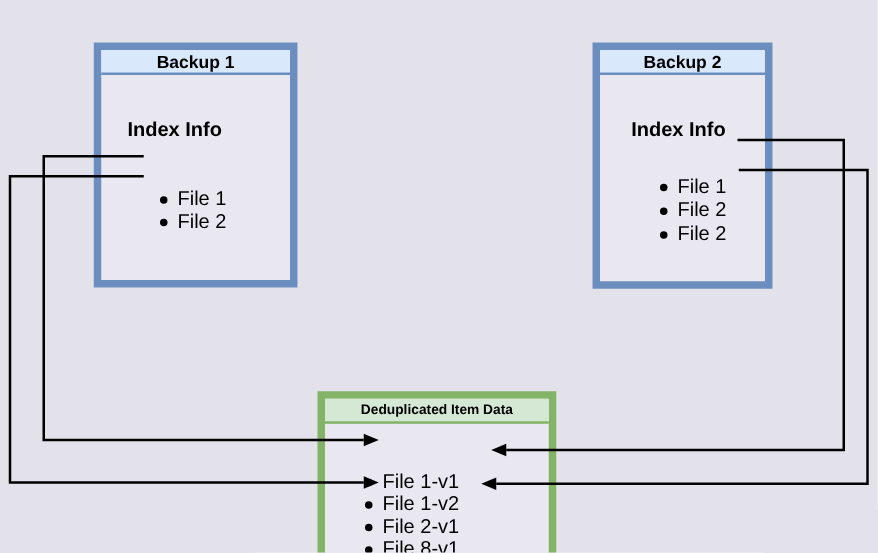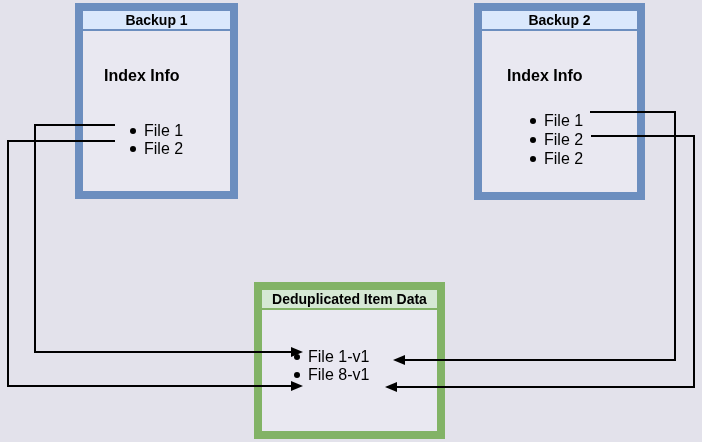--- a/index.html
+++ b/index.html
@@ -17,36 +17,37 @@
   }
   #connector-layer {
     position: absolute;
     left: 0; top: 0;
     width: 702px; height: 442px;
     pointer-events: none;
     z-index: 3;
   }
   .box {
     position: absolute;
-    border: 8px solid #f97316;
+    border: 6px solid #f97316;
     background: #e9e8f1;
     z-index: 2;
+    margin-top: 31px;
   }
   .box-header {
     height: 20px;
     border-bottom: 2px solid;
     border-color: inherit;
     display: flex;
     align-items: center;
     justify-content: center;
     font-weight: bold;
     font-size: 14px;
     line-height: 1;
   }
-  .box--dedup .box-header { font-size: 14px; }
+  .box--dedup .box-header { font-size: 11px; }
   .index-label {
     position: absolute;
     font-size: 16px;
     line-height: 18px;
     white-space: nowrap;
     font-weight: bold;
   }
   .file-list {
     position: absolute;
     margin: 0;
@@ -66,21 +67,21 @@
     height: 6px;
     border-radius: 50%;
     background: #000;
     margin-right: 8px;
     flex: none;
   }
   
   #box-backup1 { left: 75px;  top: 3px;   width: 163px; height: 196px; }
   #box-backup1 .index-label { left: 21px; top: 56px; }
   #box-backup1 .file-list   { left: 47px; top: 111px; }
-  #box-backup2 { left: 474px; top: 3px;   width: 171px; height: 197px; }
+  #box-backup2 { left: 474px; top: 3px;   width: 144px; height: 197px; }
   #box-backup2 .index-label { left: 25px; top: 56px; }
   #box-backup2 .file-list   { left: 48px; top: 100px; }
   #box-dedup   { left: 254px; top: 282px; width: 191px; height: 157px; }
   #box-dedup .file-list     { left: 32px; top: 58px; }
 </style>
 </head>
 <body>
 
 <div class="canvas" id="diagram-canvas" style="background: rgb(227, 226, 235);">
 
@@ -145,18 +146,26 @@
     <div class="box-header" style="background: rgb(213, 232, 212); border-bottom-color: rgb(130, 179, 102);">
       <span>Deduplicated Item Data</span>
     </div>
     <ul class="file-list">
         <li>
           <span class="bullet"></span>
           <span>File 1-v1</span>
         </li>
         <li>
           <span class="bullet"></span>
+          <span>File 1-v2</span>
+        </li>
+        <li>
+          <span class="bullet"></span>
+          <span>File 2-v1</span>
+        </li>
+        <li>
+          <span class="bullet"></span>
           <span>File 8-v1</span>
         </li>
       </ul>
   </div>
 
 </div>
 
 </body></html>

